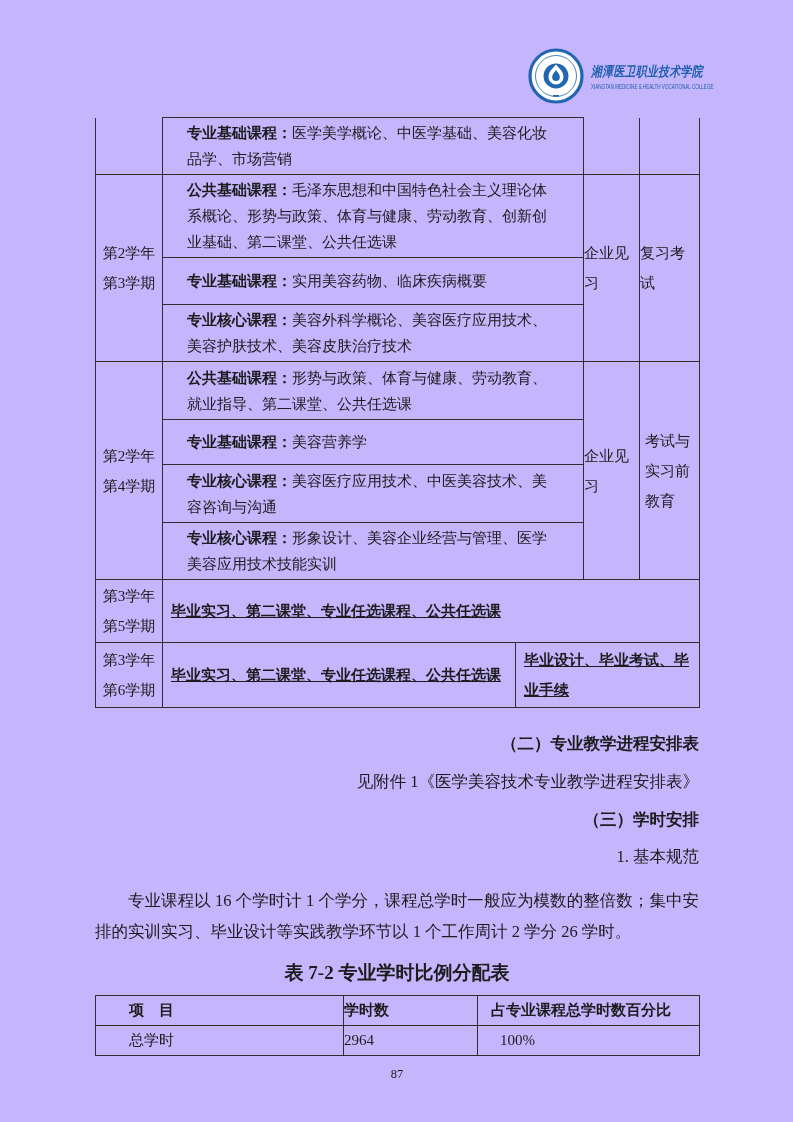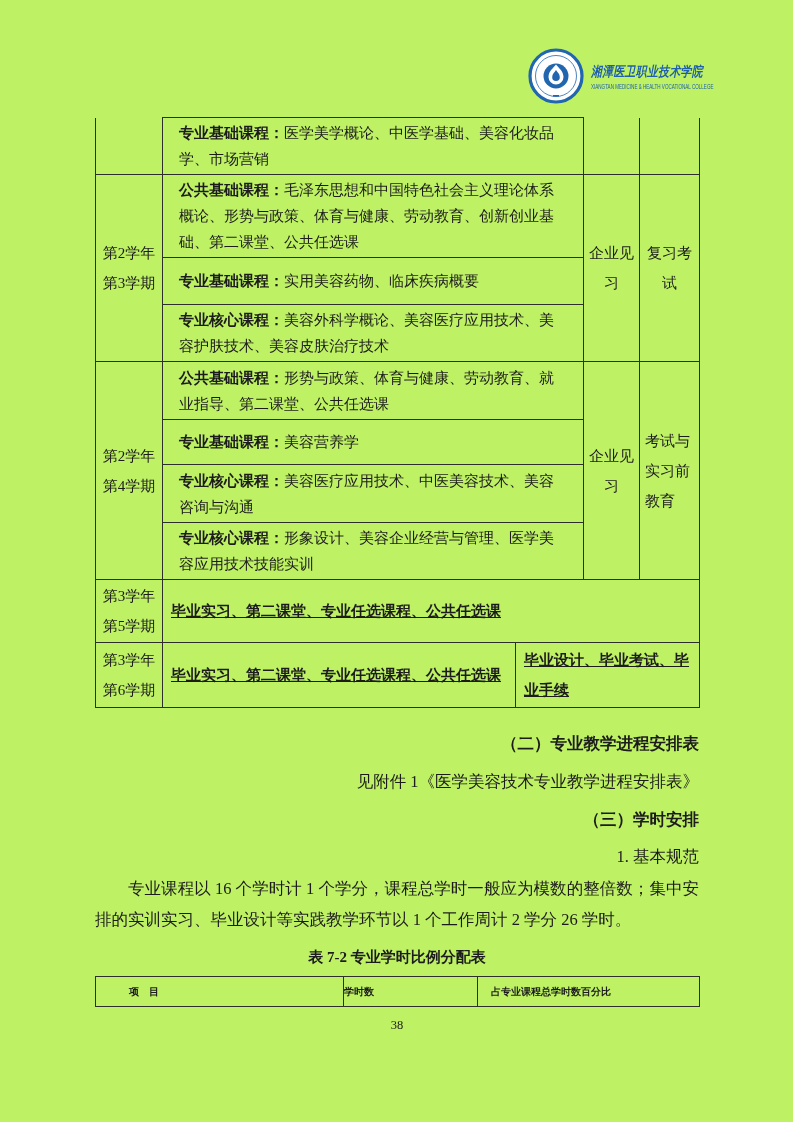--- a/index.html
+++ b/index.html
@@ -1,21 +1,21 @@
 <!DOCTYPE html>
 <html><head>
 <meta charset="utf-8">
 <style>
   * { margin:0; padding:0; box-sizing:border-box; }
   body {
     width:793px; height:1122px; background:#ffffff; position:relative;
     font-family:"Liberation Serif","DejaVu Serif",serif;
     color:#1c1c1c;
   }
-  .page { position:absolute; inset:0; background:#bef264; }
+  .page { position:absolute; inset:0; background:#c4b5fd; }
 
   
   .logo { position:absolute; top:48px; left:528px; display:flex; align-items:center; }
   .logo-text { margin-left:7px; width:120px; }
   .logo-cn {
     color:#1f5fad; font-weight:bold; font-size:13.5px; white-space:nowrap;
     transform:scaleX(.80); transform-origin:left center; letter-spacing:.5px;
     font-family:"Liberation Serif",serif; font-style:italic;
   }
   .logo-en {
@@ -25,39 +25,39 @@
   }
 
   
   .content { position:absolute; left:95px; top:117px; width:604px; }
 
   
   table { border-collapse:collapse; table-layout:fixed; width:604px; }
   .sched td { border:1px solid #2e2e2e; font-size:15px; vertical-align:middle; overflow:hidden; }
   .sched td.no-top { border-top:none; }
   .sched .lbl { text-align:center; line-height:30px; }
-  .sched .course { padding:2px 16px; line-height:26px; text-align:left; }
+  .sched .course { padding:2px 24px; line-height:26px; text-align:left; }
   .sched .pf { font-weight:bold; }
-  .sched .stack { text-align:center; line-height:30px; padding:0; }
+  .sched .stack { line-height:30px; padding:0; }
   .sched .stack3 { text-align:left; line-height:30px; padding:0 5px; }
   .sched .bold-cell { font-weight:bold; padding:2px 8px; line-height:30px;text-decoration:underline; }
   .r1{height:53px}.r2{height:77px}.r3{height:47px}.r4{height:57px}.r5{height:58px}
   .r6{height:45px}.r7{height:58px}.r8{height:48px}.r9{height:63px}.r10{height:63px}
 
   
   .sec { font-size:16.5px; line-height:24px;text-align:right; }
   .h-bold { font-weight:bold; margin:24px 0 0 33px; }
   .body-line { margin:14px 0 0 44px; }
   .num-line { margin:13px 0 0 39px; }
-  .para { margin-top:4px; text-indent:2em; line-height:31px; font-size:16.5px; text-align:justify; }
-  .caption { margin-top:13px; text-align:center; font-weight:bold; font-size:15px; }
+  .para { margin-top:16px; text-indent:2em; line-height:31px; font-size:16.5px; text-align:justify; }
+  .caption { margin-top:13px; text-align:center; font-weight:bold; font-size:19px; }
 
   
   .hours { margin-top:9px; }
-  .hours td { border:1px solid #2e2e2e; font-size:10px; height:30px; vertical-align:middle; }
+  .hours td { border:1px solid #2e2e2e; font-size:15px; height:30px; vertical-align:middle; }
   .hours .c1 { padding-left:33px; }
   .hours .c2 { text-align:left; }
   .hours .c3 { padding-left:13px; }
   .hours .hd { font-weight:bold; }
   .hours .pv { padding-left:22px; }
 
   .pagenum { margin-top:11px; text-align:center; font-size:12.5px; font-family:"Liberation Serif",serif; }
 </style>
 </head>
 <body>
@@ -180,18 +180,23 @@
         <col style="width:248px">
           <col style="width:134px">
           <col style="width:222px">
       </colgroup>
       <tbody>
           <tr>
         <td class="c1 hd">项　目</td>
         <td class="c2 hd">学时数</td>
         <td class="c3 hd">占专业课程总学时数百分比</td>
       </tr>
+      <tr>
+        <td class="c1">总学时</td>
+        <td class="c2">2964</td>
+        <td class="c3 pv">100%</td>
+      </tr>
     </tbody>
       </table>
 
-    <div class="pagenum">38</div>
+    <div class="pagenum">87</div>
   </div>
 </div>
 
 </body></html>

